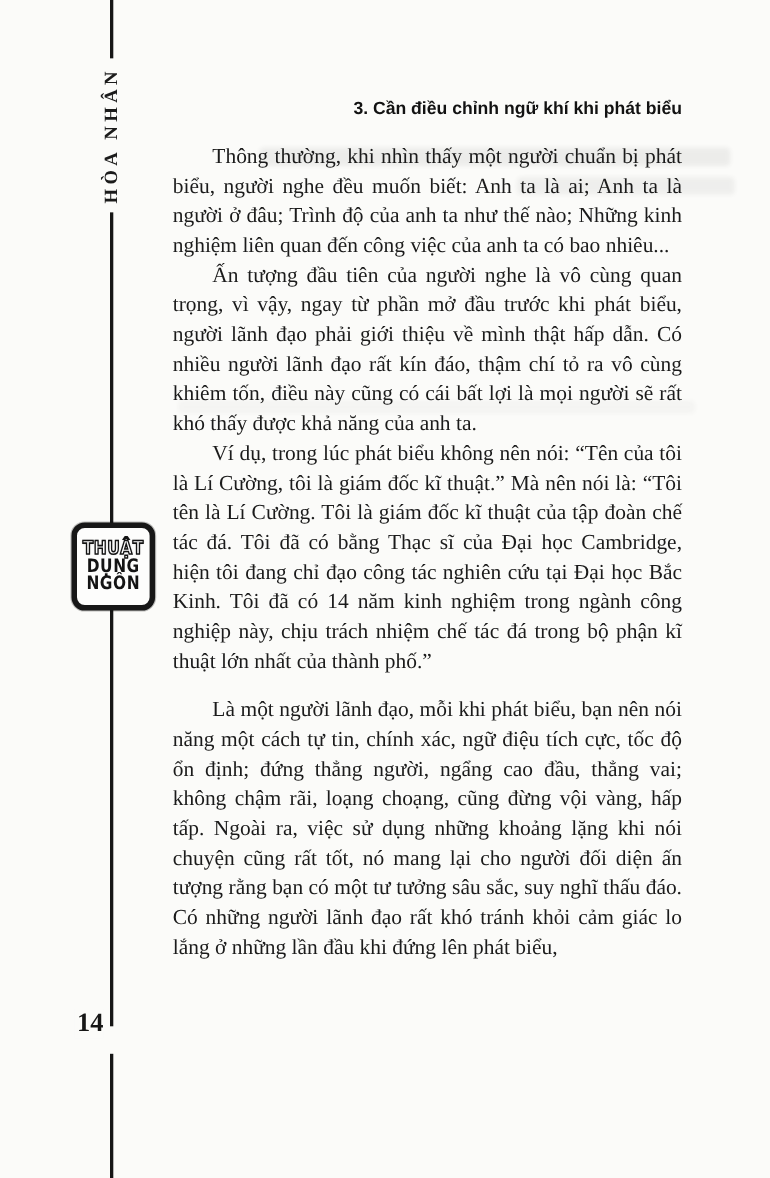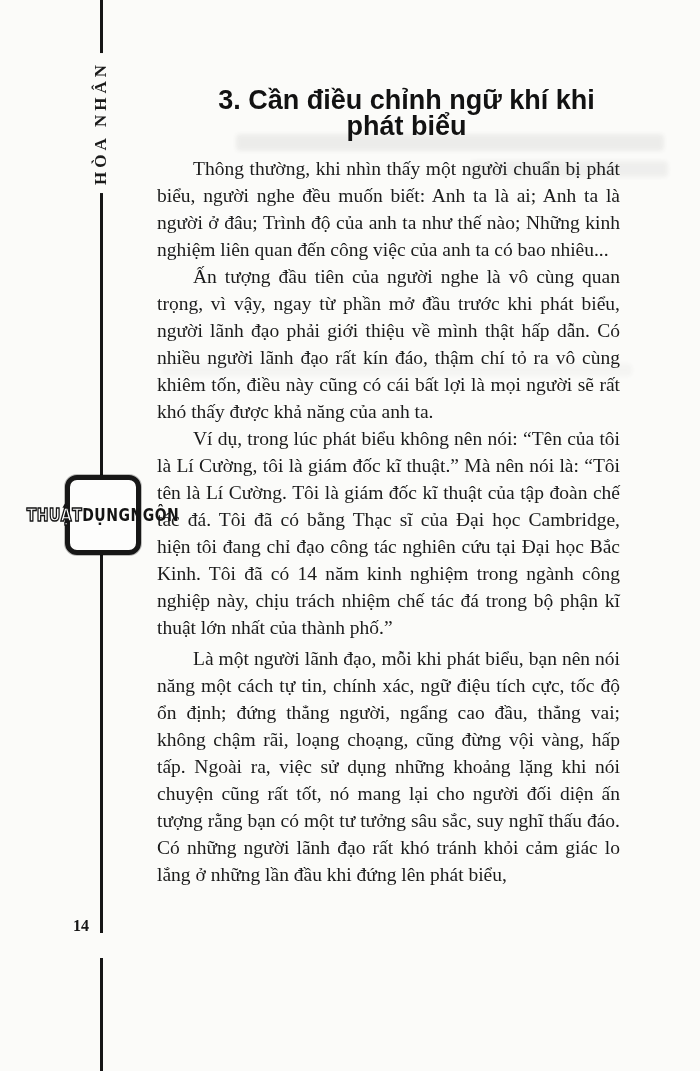--- a/index.html
+++ b/index.html
@@ -23,53 +23,53 @@
     white-space:nowrap;
     font-family:"Liberation Serif","DejaVu Serif",serif;
     font-weight:bold;font-size:17px;letter-spacing:4px;color:#1b1b1b;
     background:#fbfbf9;padding:0 8px;z-index:2;
   }
 
   
   .stamp{
     position:absolute;left:65px;top:475px;width:66px;height:70px;
     border:5px solid #171717;border-radius:12px;background:#fdfdfc;
-    display:flex;flex-direction:row;align-items:center;justify-content:center;
+    display:flex;flex-direction:column;align-items:center;justify-content:center;
     z-index:3;box-shadow:0 0 0 1px rgba(0,0,0,.25);
   }
   .stamp span{
     font-family:"DejaVu Sans","Liberation Sans",sans-serif;
     font-weight:800;font-size:14px;line-height:16px;letter-spacing:.5px;
     color:#141414;transform:scaleY(1.2);
   }
   .stamp span.outline{
     color:#ffffff;-webkit-text-stroke:1.2px #141414;
     text-shadow:0 0 1px #141414;
   }
 
   
   .page-num{
-    position:absolute;left:68px;top:917px;width:26px;text-align:center;
+    position:absolute;left:68px;top:917px;width:26px;text-align:right;
     font-family:"Liberation Serif","DejaVu Serif",serif;
-    font-weight:bold;font-size:16px;color:#161616;background:#fbfbf9;z-index:2;
+    font-weight:bold;font-size:24px;color:#161616;background:#fbfbf9;z-index:2;
   }
 
   
   .text-col{
     position:absolute;left:157px;top:63px;width:463px;
     font-size:19.5px;line-height:27px;color:#1b1b1b;
     text-align:justify;
   }
   .text-col .para{margin:0;text-align:justify;}
   .text-col .para.indent{text-indent:36px;}
-  .text-col .para.gap-before{margin-top:4px;}
+  .text-col .para.gap-before{margin-top:17px;}
   .text-col .heading{
     font-family:"Liberation Sans","DejaVu Sans",sans-serif;
-    font-weight:bold;font-size:27px;line-height:26px;color:#121212;
-    margin:24px 0 16px 36px;text-align:center;text-indent:0;
+    font-weight:bold;font-size:16px;line-height:26px;color:#121212;
+    margin:24px 0 16px 36px;text-align:right;text-indent:0;
   }
 
   
   .bleed{position:absolute;background:#3a3a3a;border-radius:4px;filter:blur(2px);z-index:0;}
   .bleed.b1{left:236px;top:134px;width:428px;height:17px;opacity:.07;}
   .bleed.b2{left:470px;top:161px;width:198px;height:16px;opacity:.06;}
   .bleed.b3{left:162px;top:364px;width:470px;height:12px;opacity:.03;}
 </style>
 </head>
 <body>

